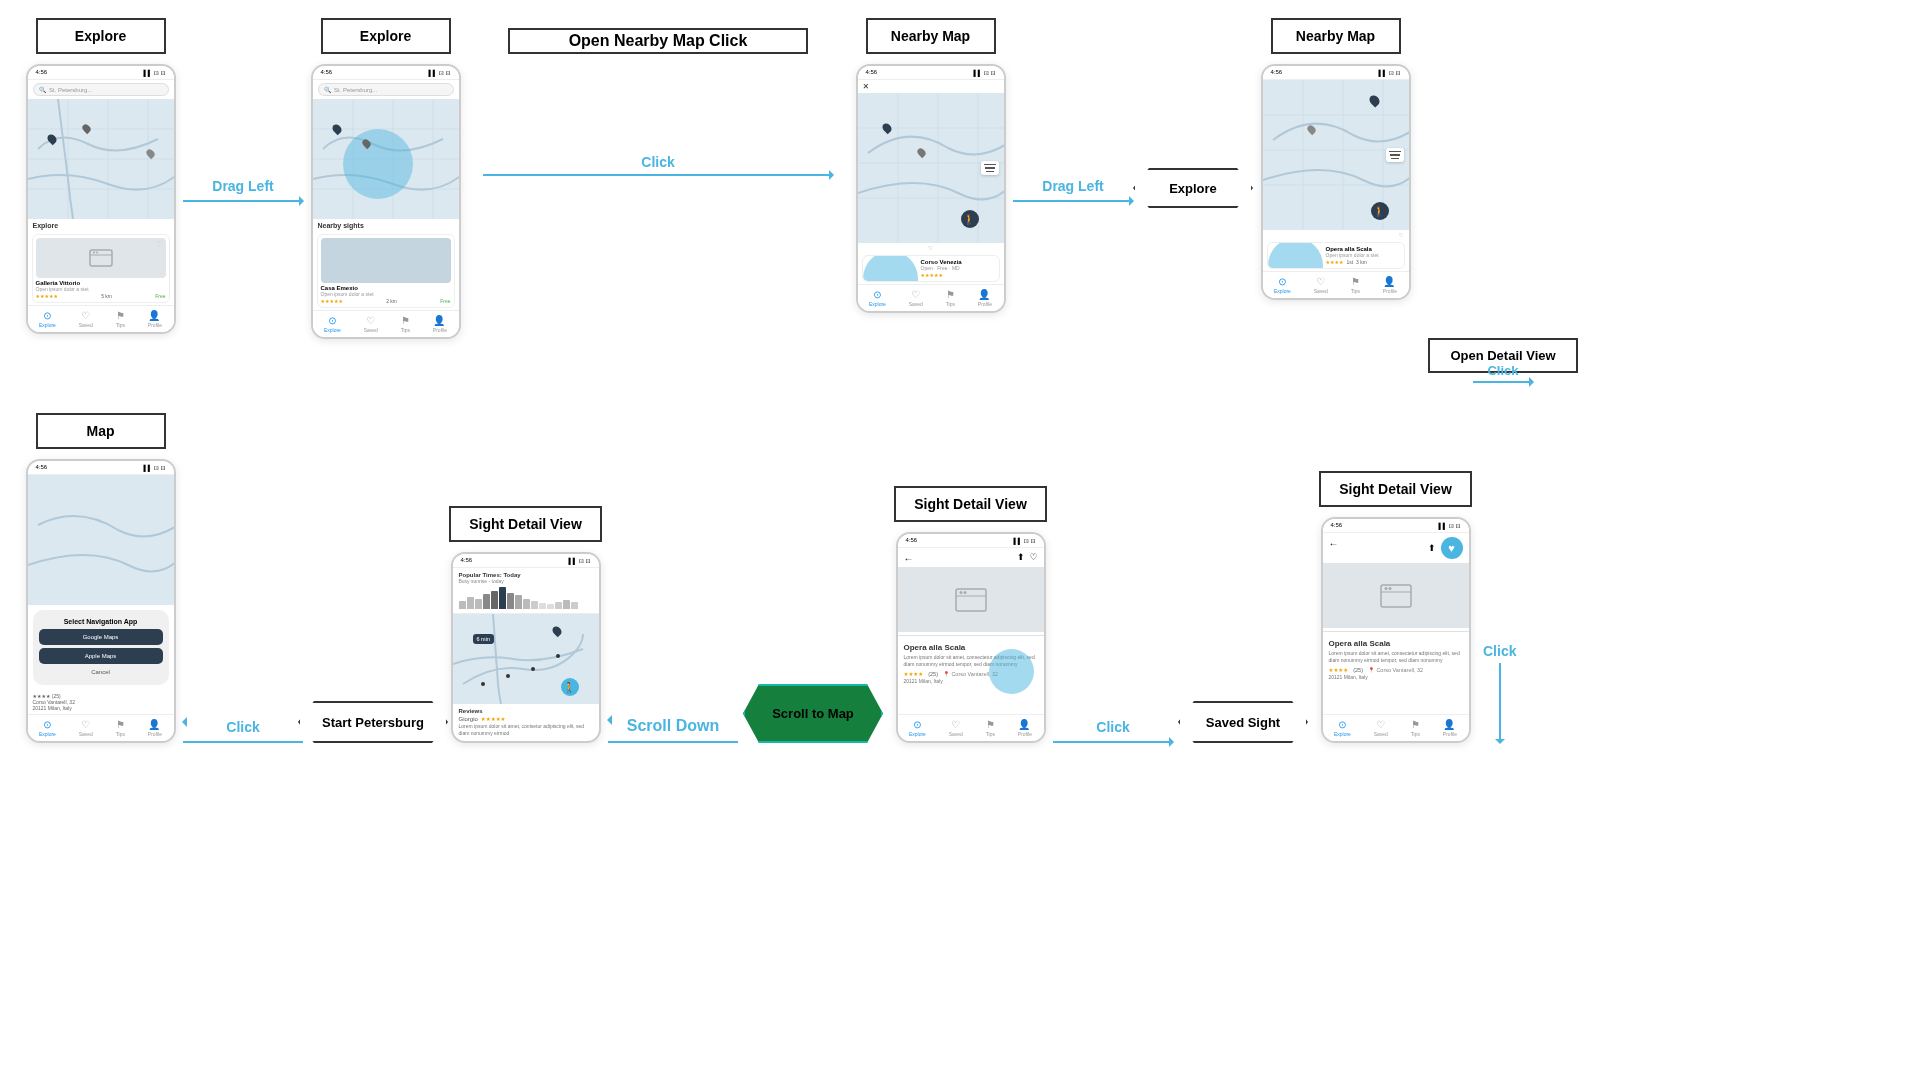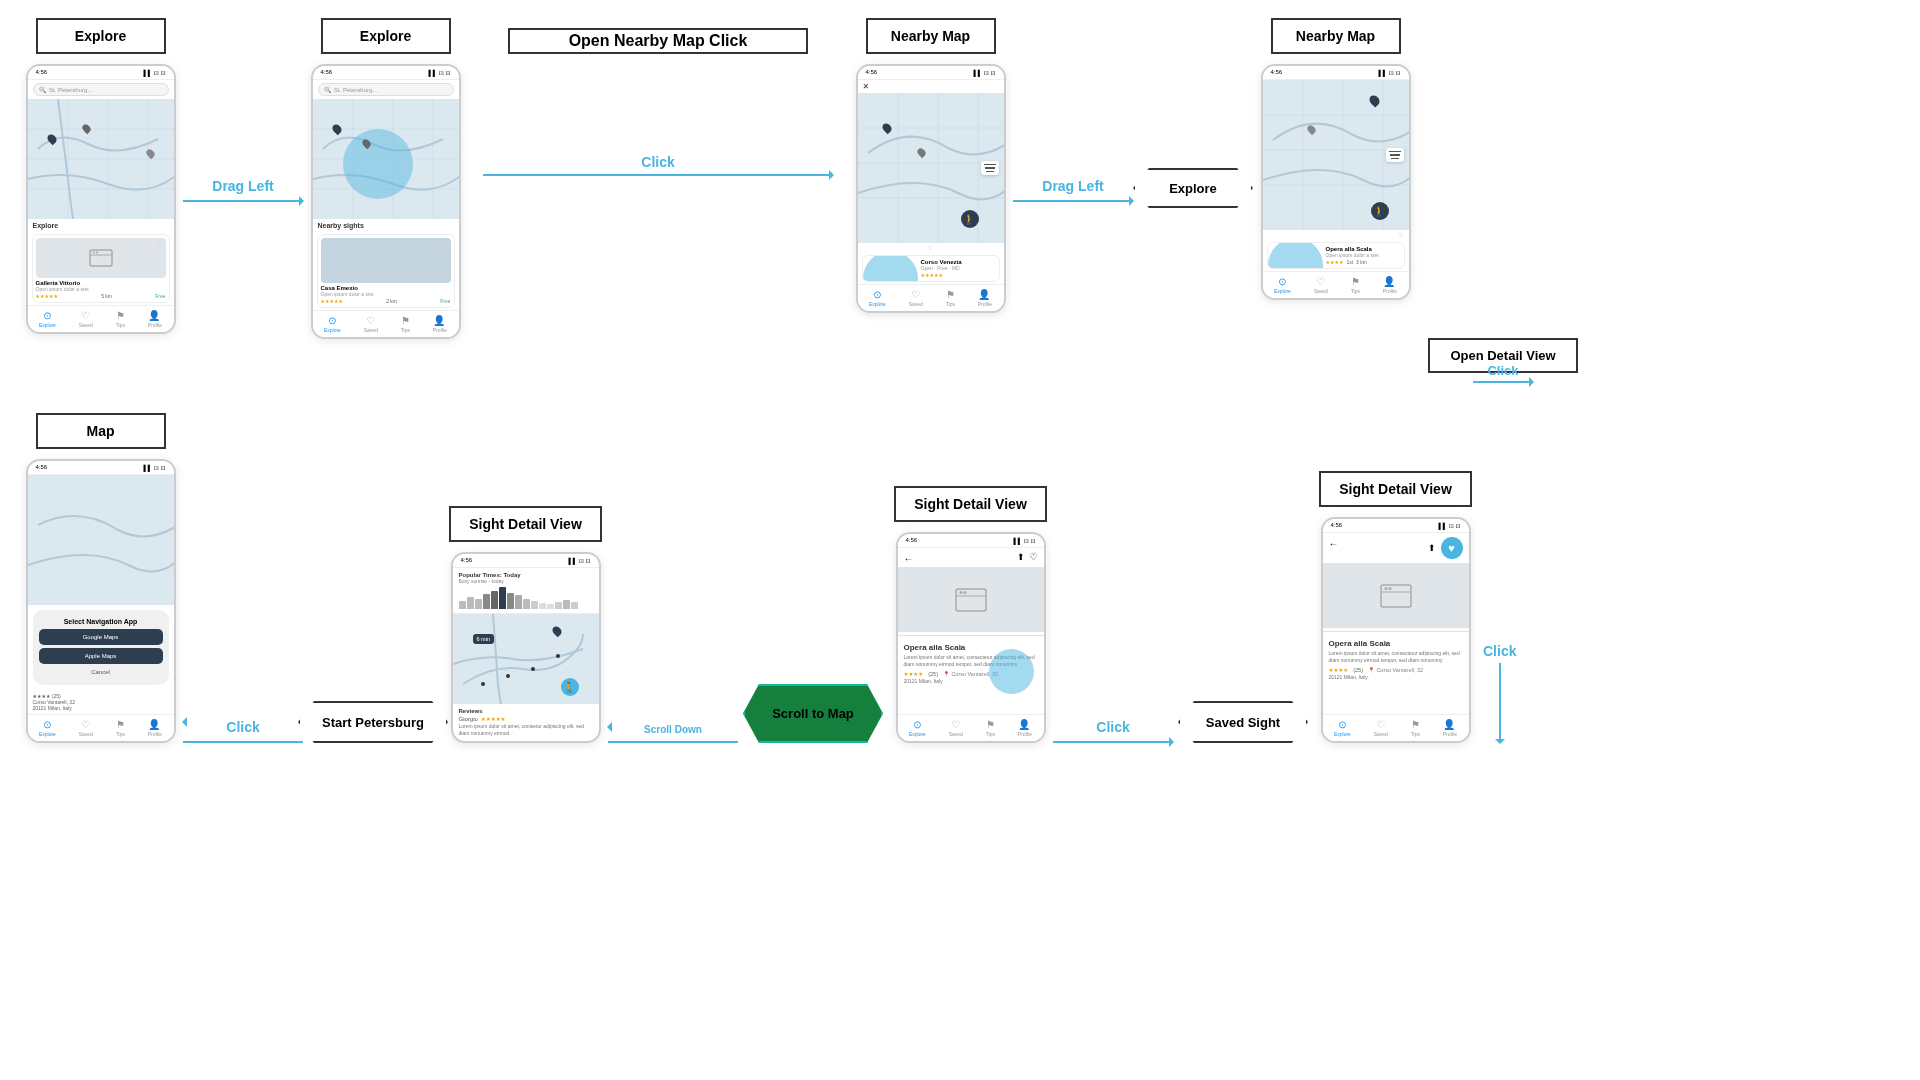--- a/index.html
+++ b/index.html
@@ -442,21 +442,21 @@
           <div style="display:flex; align-items:center; gap:3px; margin-bottom:1px;">
             <span style="font-size:6px; color:#555;">Giorgio</span>
             <span style="font-size:5.5px; color:#f0a500;">★★★★★</span>
           </div>
           <div style="font-size:5px; color:#777; line-height:1.4;">Lorem ipsum dolor sit amet, conisetur adipiscing elit, sed diam nonummy eirmod</div>
         </div>
       </div>
     </div>
 
     <div style="display:flex; flex-direction:column; align-items:center; justify-content:center; width:130px; margin-top:220px; position:relative;">
-      <div style="font-size:10px; font-weight:bold; color:#4ab5e0; margin-bottom:6px; white-space:nowrap;">Scroll Down</div>
+      <div style="font-size:16px; font-weight:bold; color:#4ab5e0; margin-bottom:6px; white-space:nowrap;">Scroll Down</div>
       <div style="display:flex; align-items:center; width:100%;">
         <div style="position:absolute; left:-6px; top:-2px; border:5px solid transparent; border-right-color:#4ab5e0;"></div>
         <div style="flex:1; height:2px; background:#4ab5e0;"></div>
       </div>
     </div>
 
     <div style="display:flex; flex-direction:column; align-items:center; margin-top:158px; width:150px;">
       <div style="background:#15803d; border:2px solid #14b8a6; padding:20px 10px; font-size:13px; font-weight:bold; text-align:center; clip-path:polygon(16px 0%,calc(100% - 16px) 0%,100% 50%,calc(100% - 16px) 100%,16px 100%,0% 50%); min-width:140px; min-height:42px; display:flex; align-items:center; justify-content:center;">Scroll to Map</div>
     </div>
 

